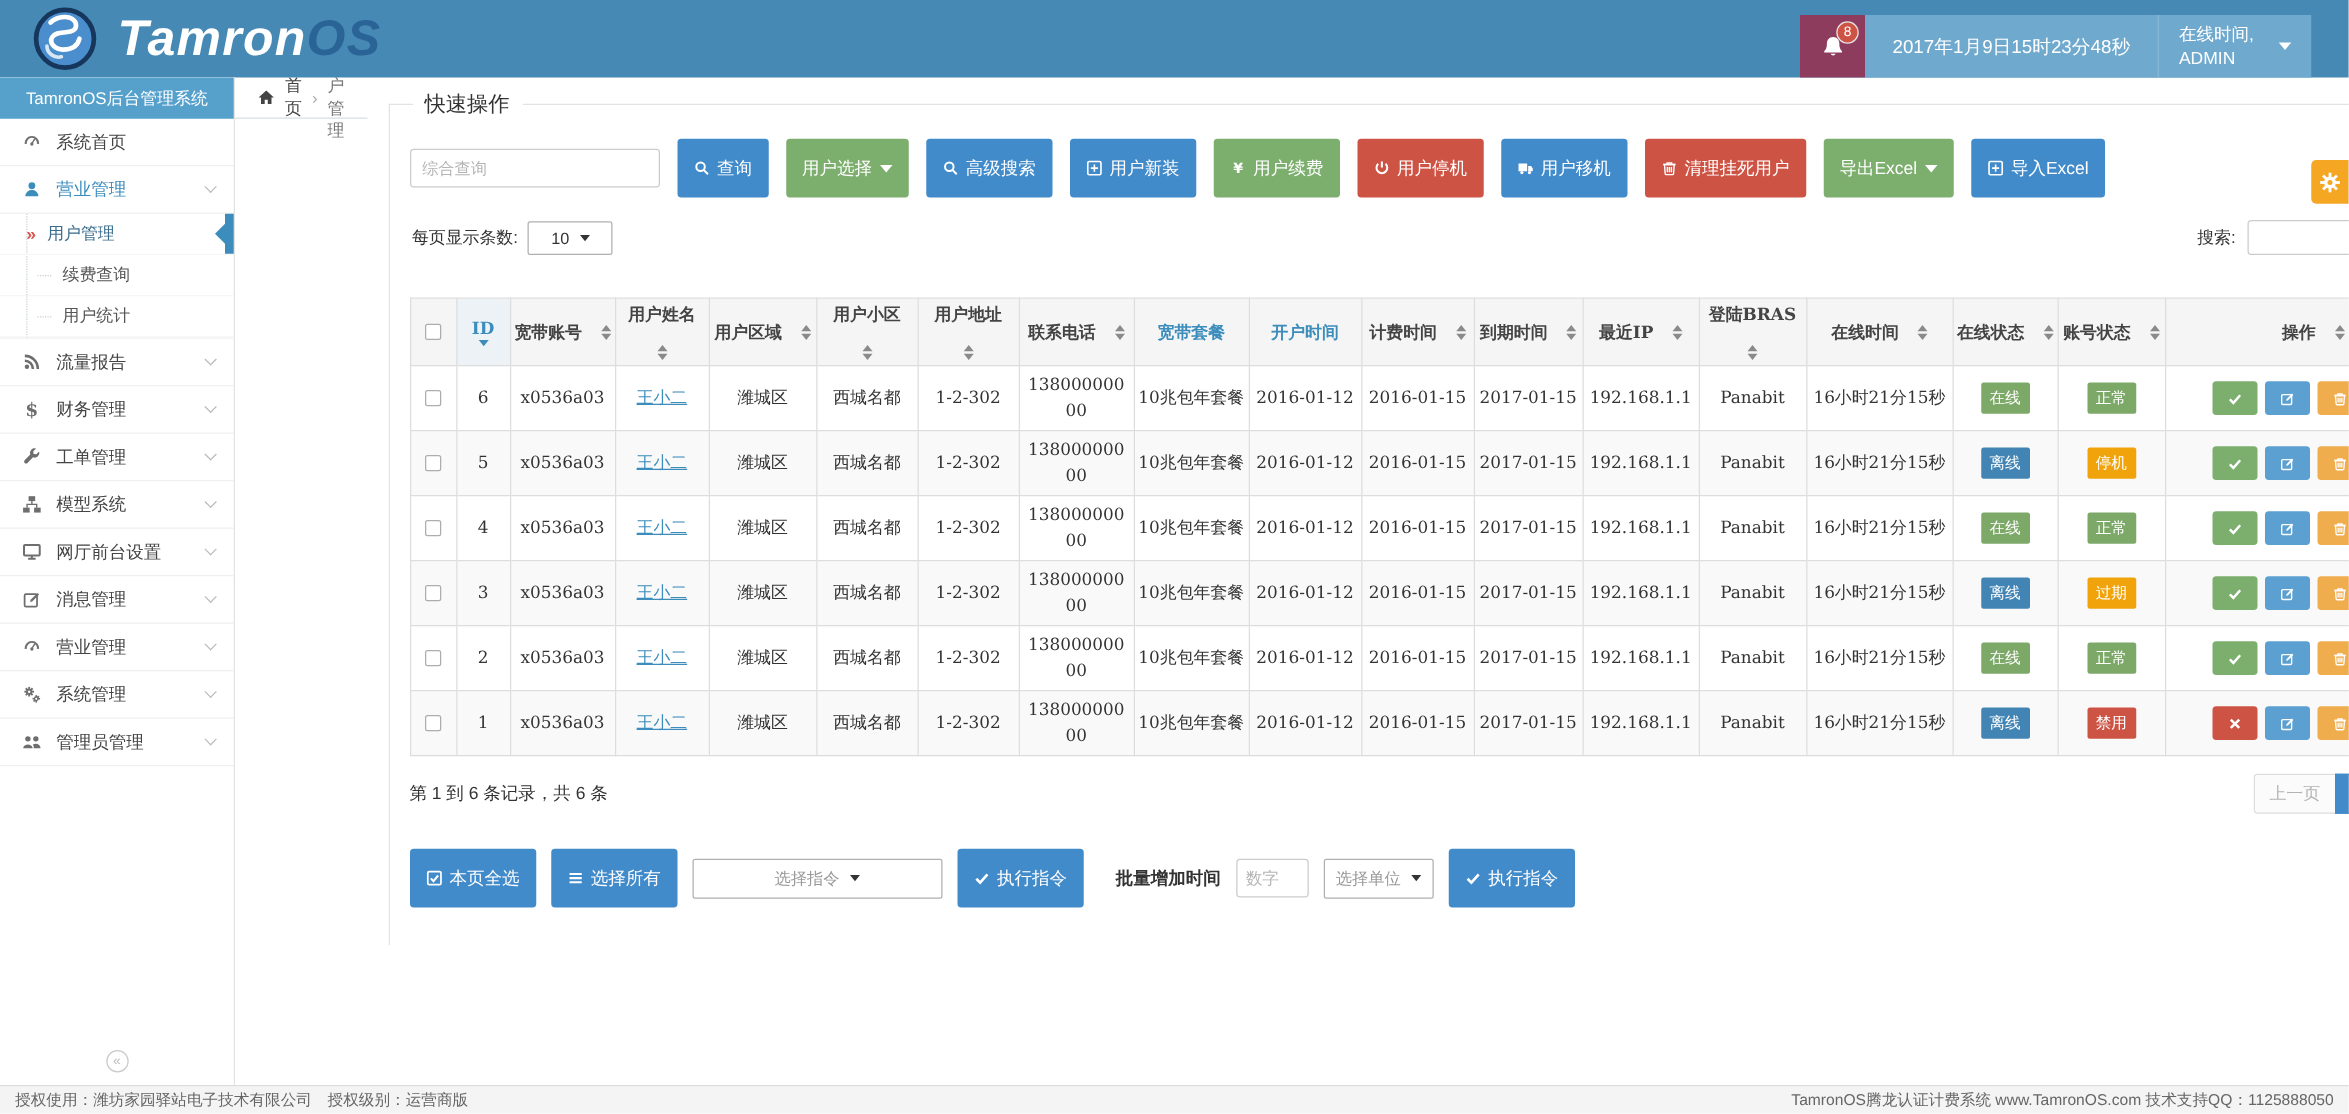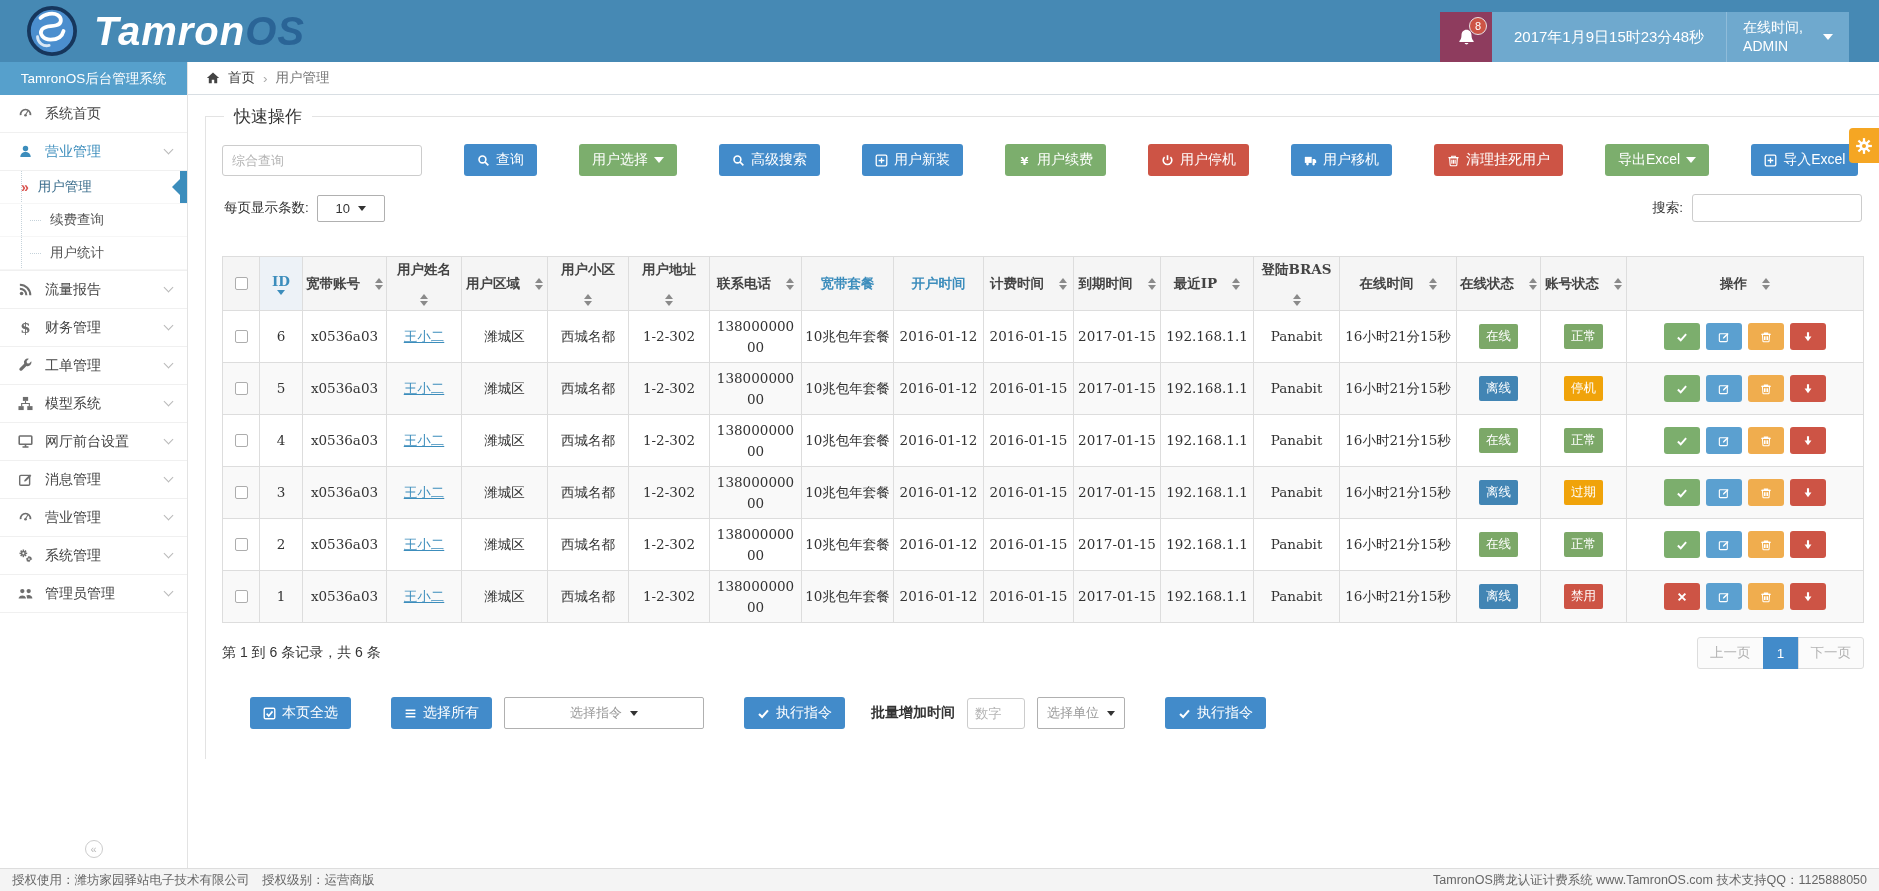--- a/index.html
+++ b/index.html
@@ -42,35 +42,35 @@
   .submenu-item { height:33px; display:flex; align-items:center; padding-left:30px; position:relative; color:#555; font-size:13.5px; cursor:pointer; border-bottom:1px solid #f6f6f6; }
   .sub-dots { width:11px; border-top:1px dotted #c5d2da; margin-right:9px; }
   .sub-arrow { color:#d9534f; font-weight:bold; margin:0 9px 0 -9px; font-size:14px; }
   .submenu-item.active { color:#3a6d8c; }
   .submenu-item.active::after { content:""; position:absolute; right:0; top:0; bottom:0; width:7px; background:#3c8dbc; }
   .submenu-item.active::before { content:""; position:absolute; right:7px; top:50%; transform:translateY(-50%);
     border-top:8px solid transparent; border-bottom:8px solid transparent; border-right:8px solid #3c8dbc; }
   .collapse-btn { position:absolute; bottom:10px; left:50%; transform:translateX(-50%); width:18px; height:18px;
     border:1px solid #ccc; border-radius:50%; color:#bbb; font-size:11px; line-height:16px; text-align:center; cursor:pointer; }
   
-  .main { flex:1; display:flex; flex-direction:column; min-width:0; }
+  .main { flex:1; display:flex; flex-direction:row; min-width:0; }
   .breadcrumb { height:33px; display:flex; align-items:center; gap:8px; padding:0 18px; border-bottom:1px solid #d8dee3; font-size:13.5px; }
   .breadcrumb .icon svg { width:14px; height:14px; color:#444; }
   .bc-home { color:#444; cursor:pointer; }
   .bc-sep { color:#aaa; }
   .bc-cur { color:#777; }
   .content { flex:1; padding:10px 17px 0; position:relative; }
   fieldset.panel { border:1px solid #e3e3e3; border-bottom:none; margin:0; padding:12px 16px 30px; }
   legend.panel-title { font-size:17px; color:#333; padding:0 10px; margin-left:2px; }
   
   .quick-row { display:flex; align-items:center; gap:14px; margin-top:4px; }
   .quick-search { width:200px; height:31px; border:1px solid #ccc; border-radius:3px; padding:0 9px; font-size:13px; color:#333; outline:none; }
   .quick-search::placeholder, .num-input::placeholder { color:#b5b5b5; }
-  .btn { height:32px; padding:0 13px; border:none; border-radius:3px; color:#fff; font-size:14px;
-    display:inline-flex; align-items:center; gap:6px; cursor:pointer; font-family:inherit; white-space:nowrap;margin-left:28px; }
+  .btn { height:47px; padding:0 13px; border:none; border-radius:3px; color:#fff; font-size:14px;
+    display:inline-flex; align-items:center; gap:6px; cursor:pointer; font-family:inherit; white-space:nowrap; }
   .btn svg { width:13px; height:13px; }
   .btn-primary { background:#428bca; }
   .btn-success { background:#7cae6d; }
   .btn-danger  { background:#cd5445; }
   
   .table-controls { display:flex; align-items:center; margin:18px 2px 34px; }
   .per-page { display:flex; align-items:center; gap:8px; font-size:13.5px; }
   .select-box { height:27px; border:1px solid #b0b0b0; border-radius:2px; background:#fff; display:inline-flex;
     align-items:center; justify-content:center; padding:0 7px; font-size:13px; cursor:pointer; }
   .select-box .ph { color:#999; }

